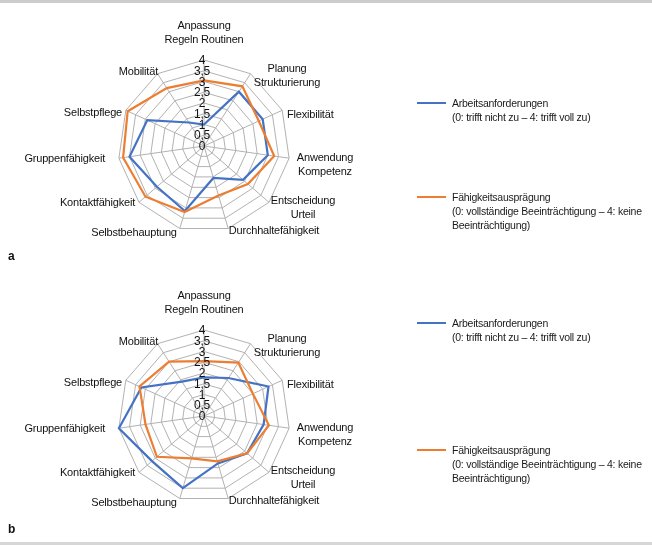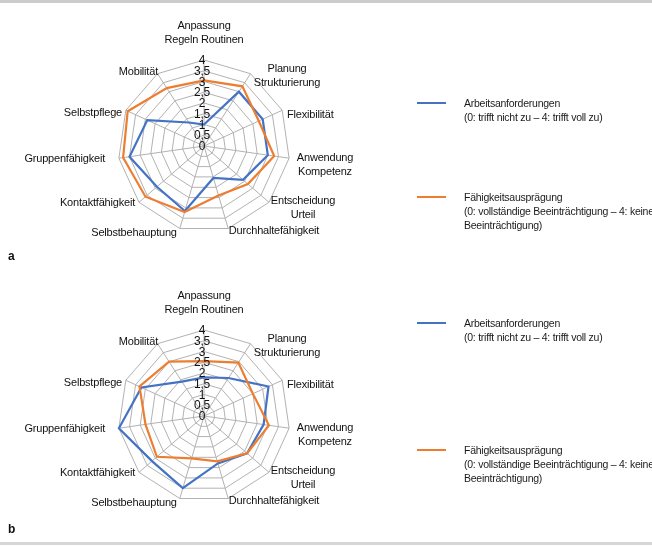--- a/index.html
+++ b/index.html
@@ -7,21 +7,21 @@
         font-family:"Liberation Sans",sans-serif;color:#1a1a1a;}
   .edge-strip{position:absolute;left:0;width:652px;background:#cccccc;}
   #strip-top{top:0;height:3px;}
   #strip-bottom{bottom:1px;height:3px;background:#d6d6d6;}
   svg{position:absolute;left:0;}
   #radar-a{top:0;}
   #radar-b{top:270px;}
   .panel-label{position:absolute;left:8px;font-size:12px;font-weight:bold;color:#111;}
   #panel-a{top:249px;}
   #panel-b{top:522px;}
-  .legend{position:absolute;left:415px;display:flex;align-items:flex-start;gap:12px;}
+  .legend{position:absolute;left:415px;display:flex;align-items:flex-start;}
   .legend .swatch{width:29px;border-top:2.5px solid;margin:6px 6px 0 2px;flex:none;}
   .legend .ltext{font-size:10.5px;line-height:14px;letter-spacing:-0.25px;white-space:nowrap;}
   #legend-a-blue{top:96px;}
   #legend-a-orange{top:190px;}
   #legend-b-blue{top:316px;}
   #legend-b-orange{top:443px;}
 </style>
 </head>
 <body>
 

